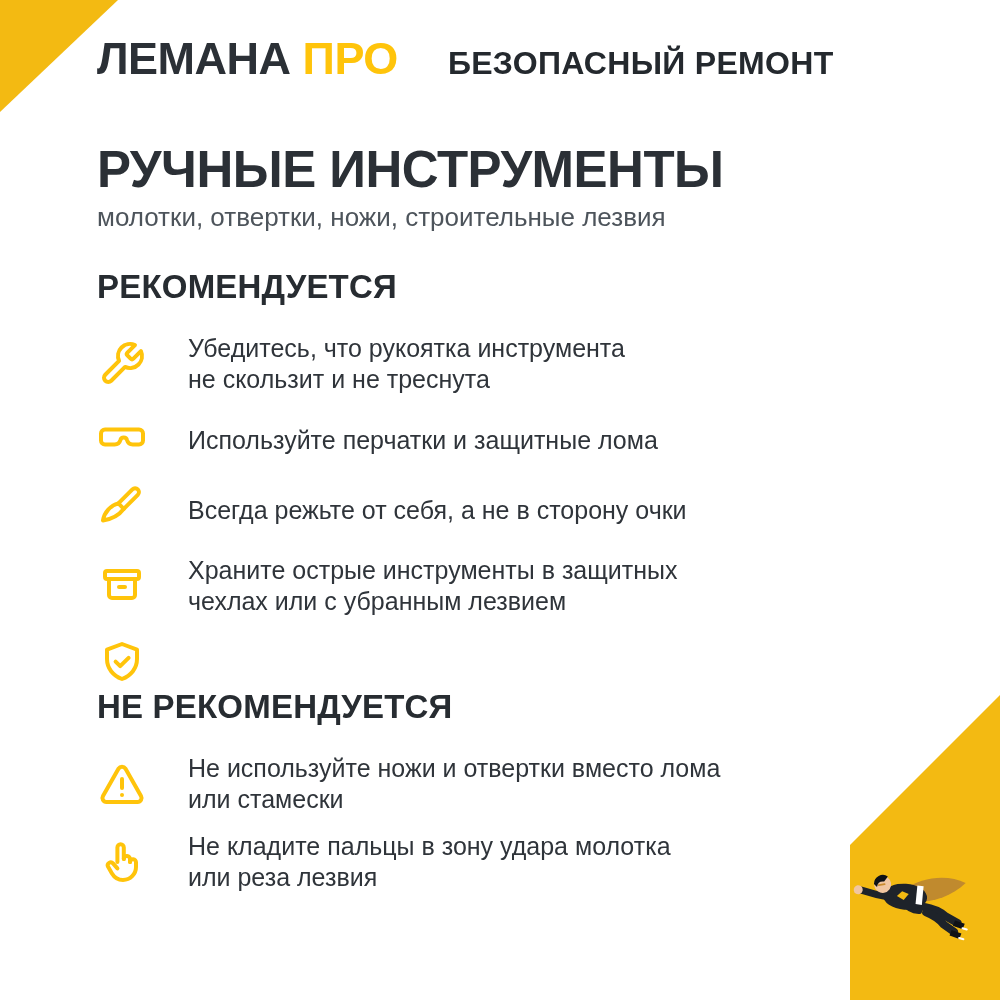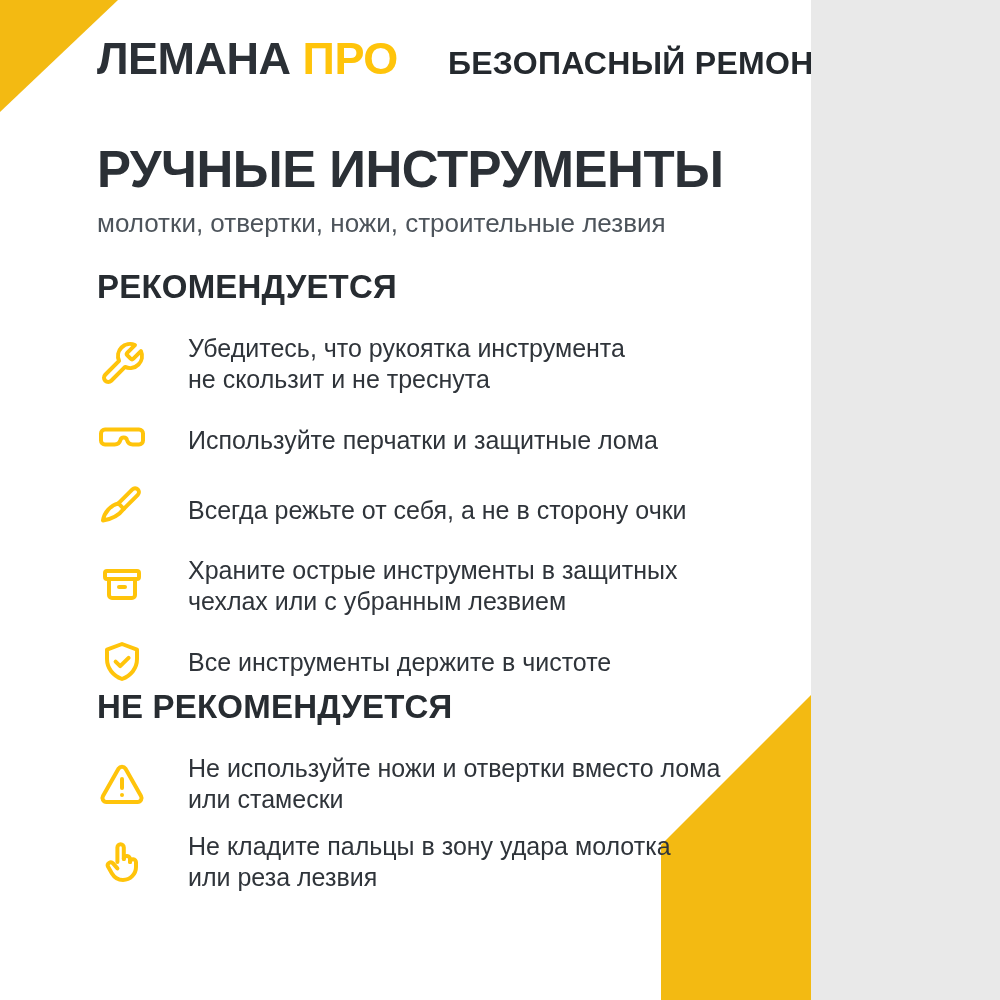--- a/index.html
+++ b/index.html
@@ -1,36 +1,36 @@
 <!DOCTYPE html>
 <html lang="ru" style="--accent: #FFC40B;"><head>
 <meta charset="utf-8">
 <style>
   * { margin:0; padding:0; box-sizing:border-box; }
   html,body { background:#e9e9e9; }
   .page {
     position:relative;
-    width:811px; height:1000px;
+    width:1000px; height:1000px;
     background:#ffffff;
     overflow:hidden;
     font-family:"Liberation Sans", sans-serif;
     color:#2b3036;
   }
   .corner { position:absolute; pointer-events:none; }
   .corner-tl { left:0; top:0; }
   .corner-br { right:0; bottom:0; }
 
   .header { position:absolute; left:97px; top:33px; display:flex; align-items:baseline; }
   .logo { font-size:45px; font-weight:800; letter-spacing:-0.5px; color:#2b3036; white-space:nowrap; }
   .logo-accent { color:var(--accent,#FFC40B); }
   .program-title { margin-left:50px; font-size:32px; font-weight:800; letter-spacing:0.3px; color:#24292e; white-space:nowrap; }
 
   .hero { position:absolute; left:97px; top:140px; }
   .hero-title { font-size:51px; font-weight:800; letter-spacing:-0.5px; color:#2b3036;text-align:right; }
-  .hero-subtitle { margin-top:9px; font-size:26px; font-weight:400; color:#4d545b; }
+  .hero-subtitle { margin-top:3px; font-size:26px; font-weight:400; color:#4d545b; }
 
   .section { position:absolute; left:97px; width:780px; }
   .section-do { top:268px; }
   .section-dont { top:688px; }
   .section-heading { font-size:33px; font-weight:800; letter-spacing:0.2px; color:#272c31; margin-bottom:27px; }
 
   .row { display:grid; grid-template-columns:50px 1fr; column-gap:41px; align-items:center; margin-bottom:20px; min-height:50px; }
   .section-dont .row { margin-bottom:16px; }
   .row-text { font-size:25px; line-height:31px; color:#2f343a; white-space:pre-line; }
 
@@ -98,21 +98,20 @@
       </svg>
       <div class="row-text">Храните острые инструменты в защитных
 чехлах или с убранным лезвием</div>
     </div>
 
     <div class="row">
       <svg class="ic" viewBox="0 0 24 24">
         <path d="M12 3l7.5 2.8v4.7c0 4.6-3 8.3-7.5 10-4.5-1.7-7.5-5.4-7.5-10V5.8L12 3z"></path>
         <path d="M8.8 11.8l2.3 2.3 4.2-4.2"></path>
       </svg>
-      <div class="row-text">Все инструменты держите в чистоте</div>
     </div>
   </div>
 
   <div class="section section-dont">
     <div class="section-heading">НЕ РЕКОМЕНДУЕТСЯ</div>
 
 
     <div class="row">
       <svg class="ic" viewBox="0 0 24 24">
         <path d="M10.3 4.3 2.5 18a2 2 0 0 0 1.7 3h15.6a2 2 0 0 0 1.7-3L13.7 4.3a2 2 0 0 0-3.4 0z"></path>

